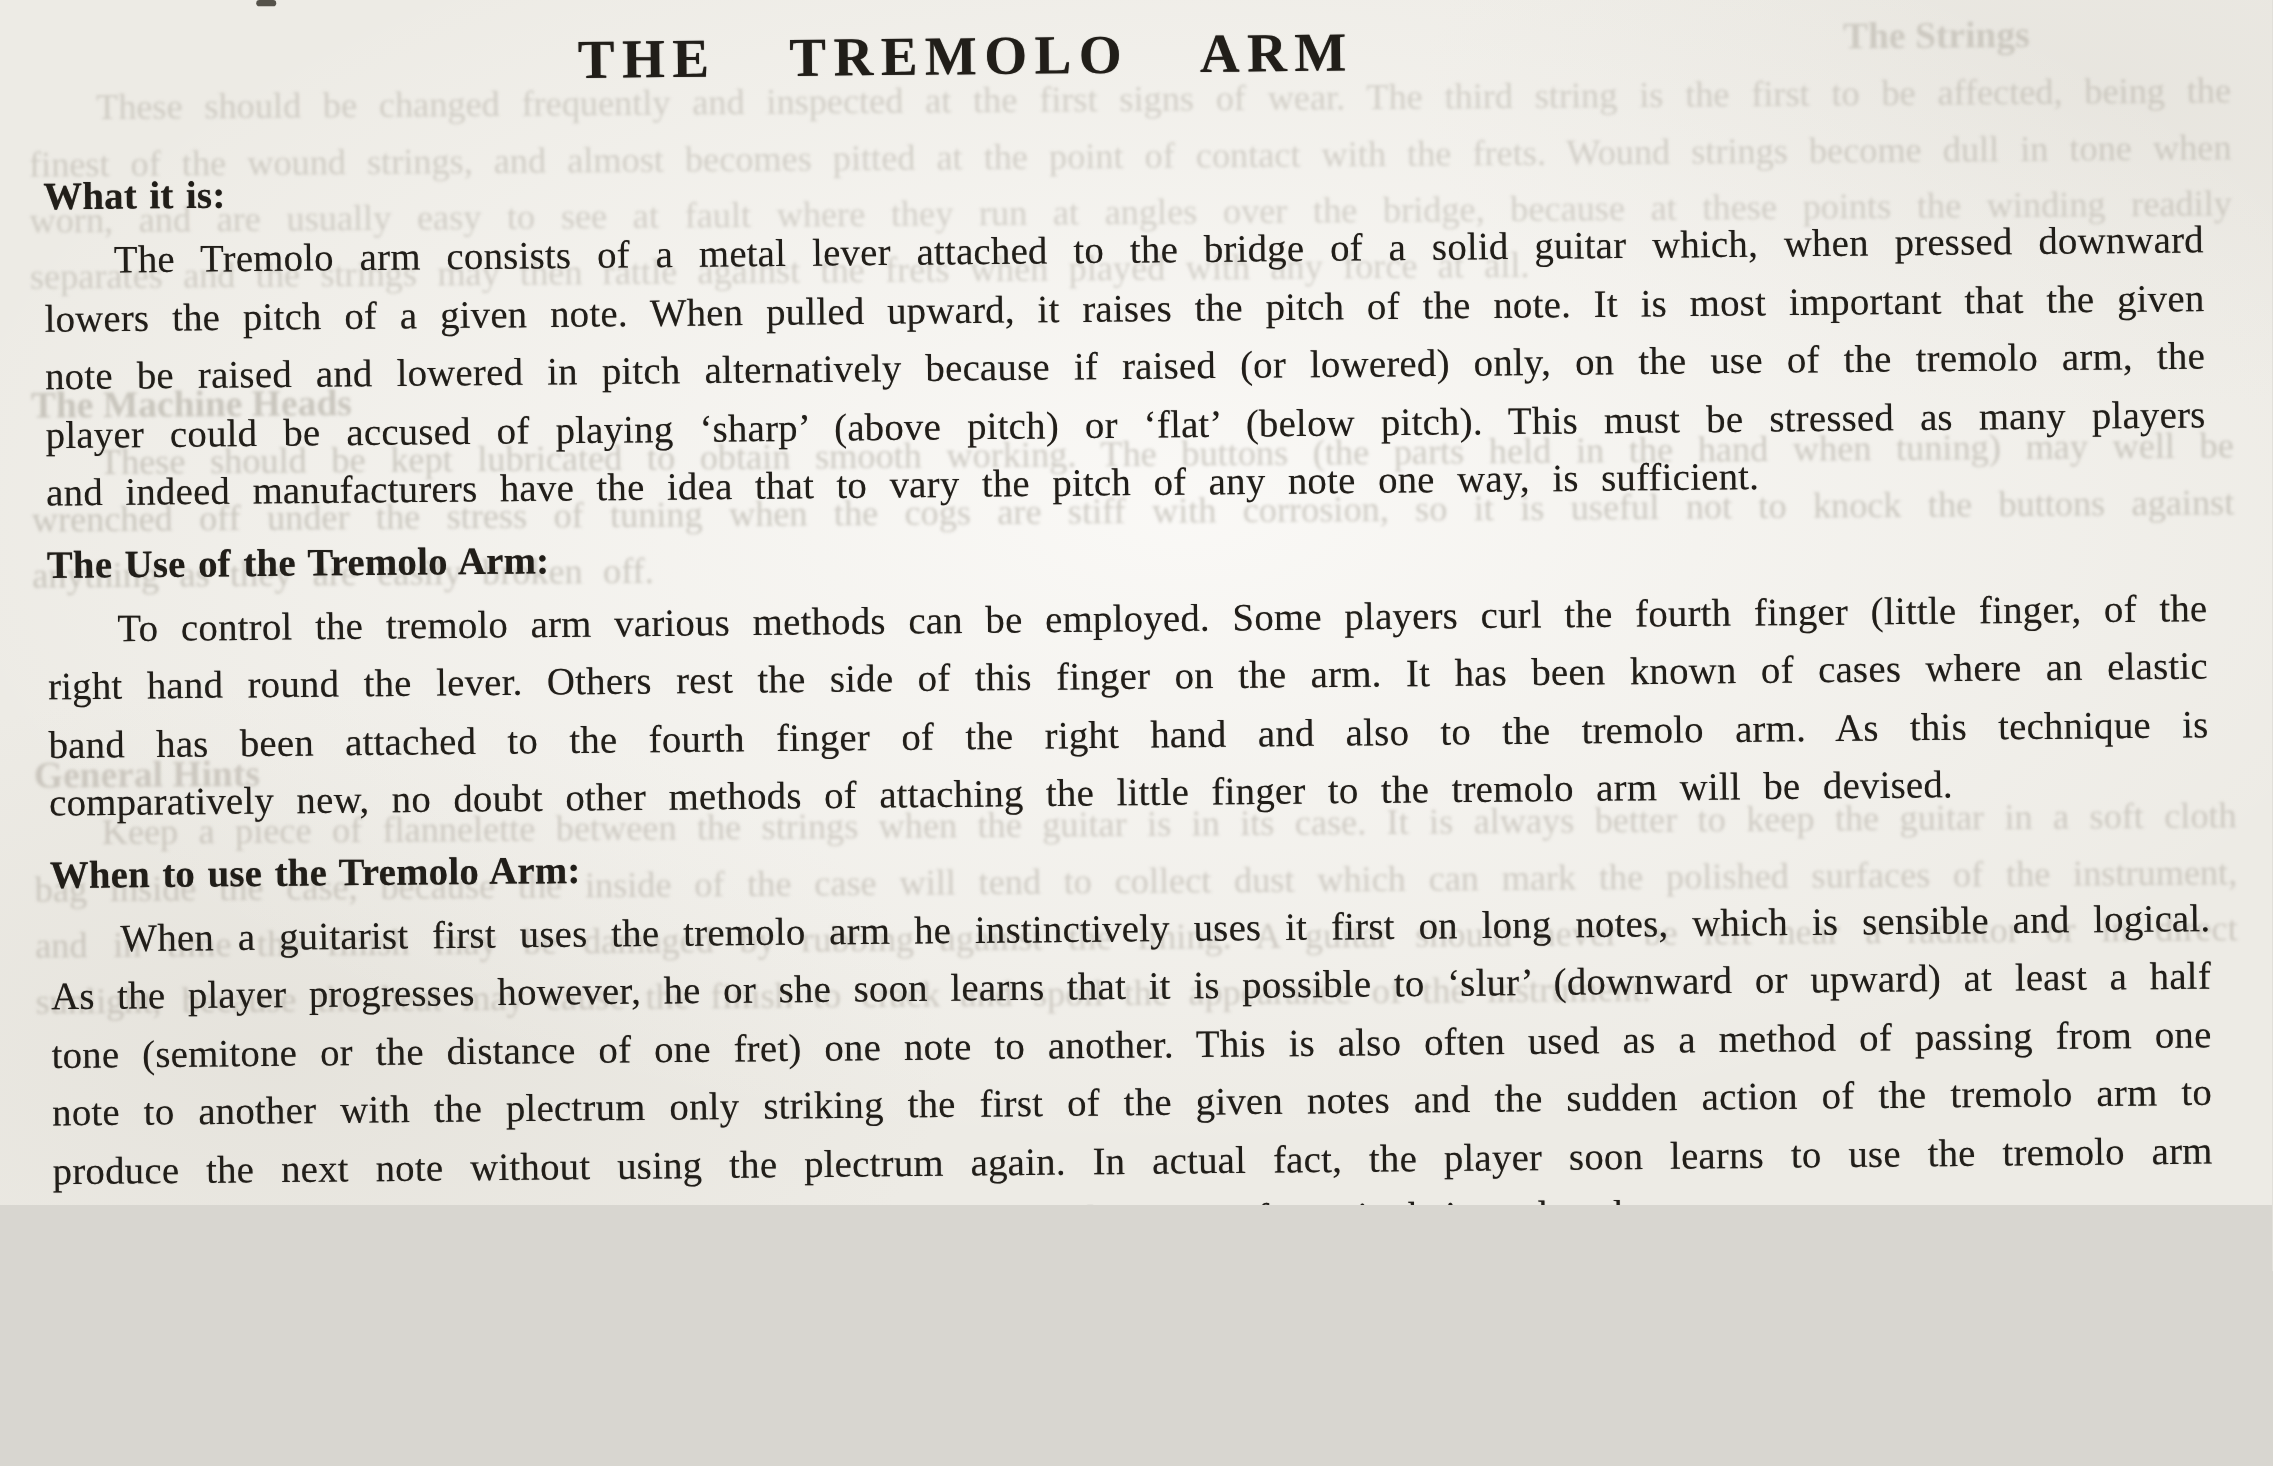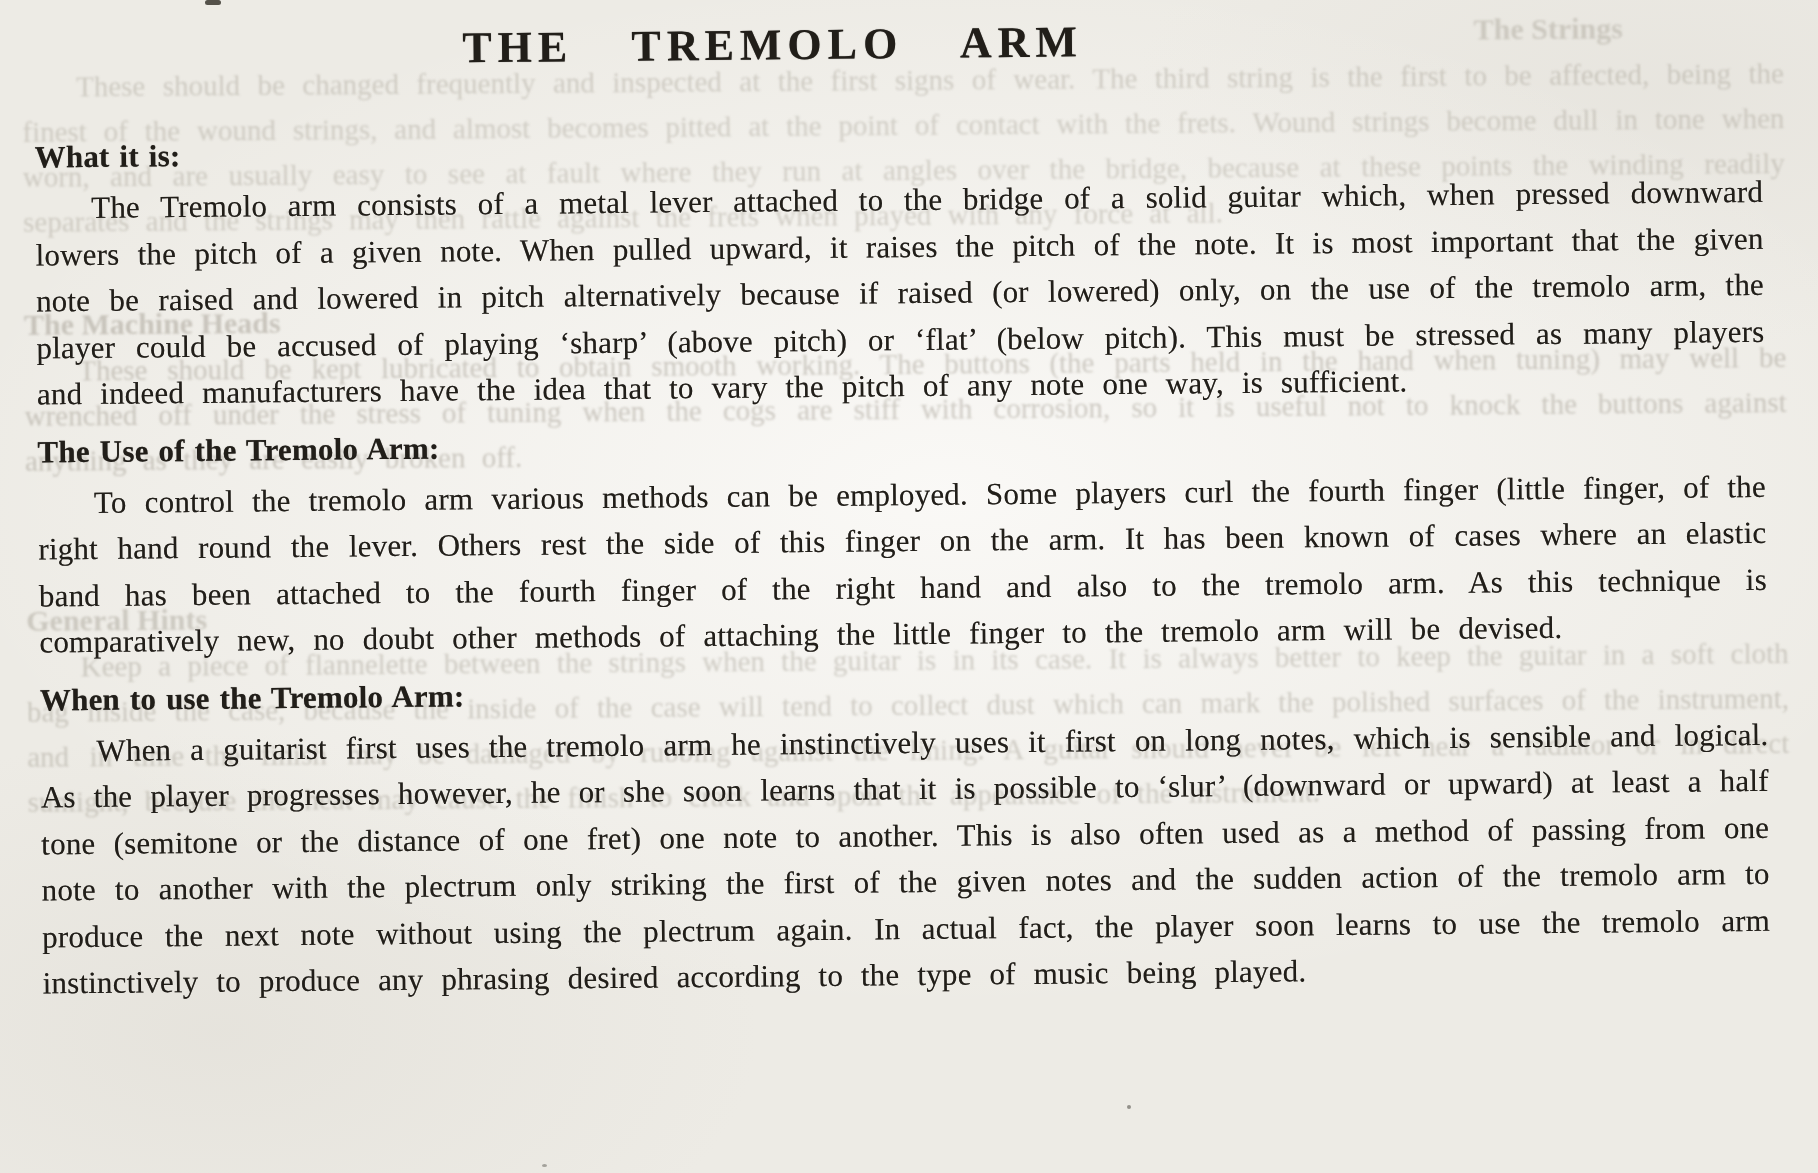--- a/index.html
+++ b/index.html
@@ -1,17 +1,17 @@
 <!DOCTYPE html>
 <html><head>
 <meta charset="utf-8">
 <style>
   html,body{margin:0;padding:0;background:#d8d6d0;}
   .page{
-    position:relative;width:1818px;height:1173px;overflow:hidden;
+    position:relative;width:1818px;height:964px;overflow:hidden;
     font-family:"Liberation Serif", serif;
     background:
       radial-gradient(1400px 720px at 52% 42%, rgba(252,251,249,.85), rgba(252,251,249,0) 72%),
       radial-gradient(900px 500px at 12% 88%, rgba(221,218,210,.45), rgba(221,218,210,0) 60%),
       radial-gradient(900px 420px at 92% 8%, rgba(223,220,213,.40), rgba(223,220,213,0) 60%),
       #edebe5;
   }
   
   .bleed{
     position:absolute;left:26px;right:30px;top:0;bottom:0;

